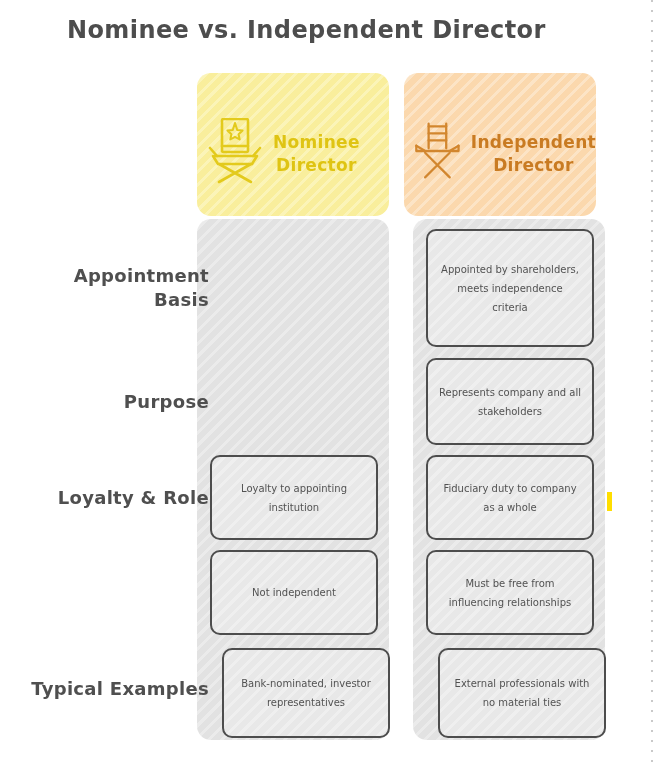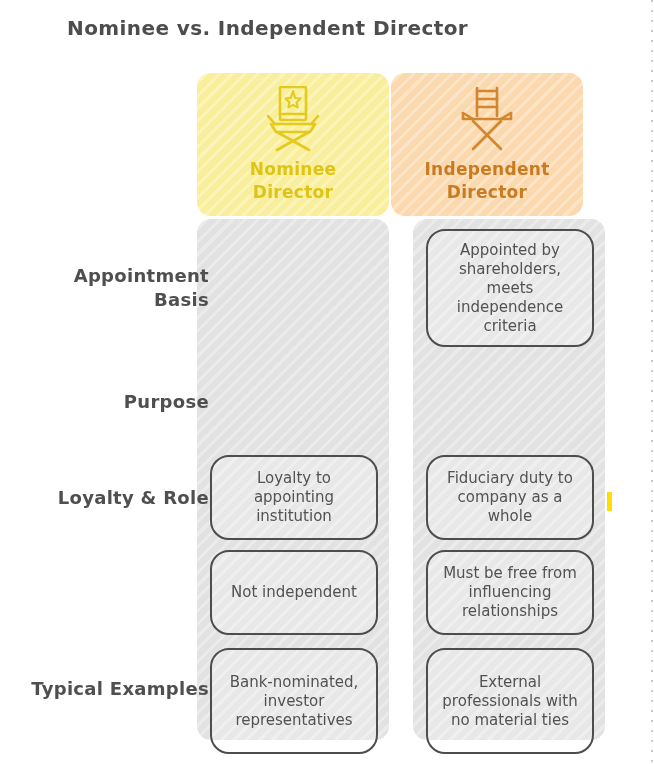--- a/index.html
+++ b/index.html
@@ -9,21 +9,21 @@
     width: 654px;
     height: 764px;
     background: #ffffff;
     overflow: hidden;
   }
 
   .title {
     position: absolute;
     left: 67px;
     top: 16px;
-    font-size: 20px;
+    font-size: 24px;
     font-weight: bold;
     letter-spacing: 0.4px;
     color: #4d4d4d;
     white-space: nowrap;
   }
 
   .dotted-edge {
     position: absolute;
     top: 0;
     right: 1px;
@@ -33,31 +33,31 @@
   }
 
   
   .header-card {
     position: absolute;
     top: 73px;
     width: 192px;
     height: 143px;
     border-radius: 14px;
     display: flex;
-    flex-direction: column;
+    flex-direction: row;
     align-items: center;
     box-sizing: border-box;
     padding-top: 13px;
   }
   .header-card.nominee {
     left: 197px;
     background: repeating-linear-gradient(135deg, #f9ee9c 0 6px, #fbf4b8 6px 9px);
   }
   .header-card.independent {
-    left: 391px;
+    left: 404px;
     background: repeating-linear-gradient(135deg, #fbd8ad 0 6px, #fce4c6 6px 9px);
   }
   .header-card .chair-icon { width: 76px; height: 66px; }
   .header-label {
     margin-top: 6px;
     font-size: 17px;
     font-weight: bold;
     line-height: 23px;
     text-align: center;
     letter-spacing: 0.3px;
@@ -76,39 +76,39 @@
     background: repeating-linear-gradient(135deg, #e2e2e2 0 6px, #ebebeb 6px 9px);
   }
   .body-column.left  { left: 197px; }
   .body-column.right { left: 413px; }
 
   
   .cell-box {
     position: absolute;
     width: 168px;
     border: 2px solid #4d4d4d;
-    border-radius: 19px;
+    border-radius: 10px;
     box-sizing: border-box;
     background: rgba(255,255,255,0.22);
     display: flex;
     align-items: center;
     justify-content: center;
     text-align: center;
-    font-size: 15px;
+    font-size: 10px;
     line-height: 19px;
     color: #525252;
     padding: 6px 11px;
   }
   .cell-box.col-left  { left: 210px; }
   .cell-box.col-right { left: 426px; }
   .r1 { top: 229px; height: 118px; }
   .r2 { top: 358px; height: 87px; }
   .r3 { top: 455px; height: 85px; }
   .r4 { top: 550px; height: 85px; text-align: center; }
-  .r5 { top: 648px; height: 106px; }
+  .r5 { top: 648px; height: 90px; margin-left: 12px; }
 
   
   .row-label {
     position: absolute;
     left: 0;
     width: 185px;
     display: flex;
     align-items: center;
     justify-content: flex-end;
     text-align: right;
@@ -171,20 +171,21 @@
   <div class="body-column left"></div>
   <div class="body-column right"></div>
 
   <div class="row-label" style="top:229px;height:118px;">Appointment Basis</div>
   <div class="row-label" style="top:358px;height:87px;">Purpose</div>
   <div class="row-label" style="top:455px;height:85px;">Loyalty &amp; Role</div>
   <div class="row-label" style="top:648px;height:82px;">Typical Examples</div>
 
   <div class="cell-box col-right r1">Appointed by shareholders, meets independence criteria</div>
 
+  <div class="cell-box col-right r2">Represents company and all stakeholders</div>
 
   <div class="cell-box col-left r3">Loyalty to appointing institution</div>
   <div class="cell-box col-right r3">Fiduciary duty to company as a whole</div>
 
   <div class="cell-box col-left r4">Not independent</div>
   <div class="cell-box col-right r4">Must be free from influencing relationships</div>
 
   <div class="cell-box col-left r5">Bank-nominated, investor representatives</div>
   <div class="cell-box col-right r5">External professionals with no material ties</div>
 

